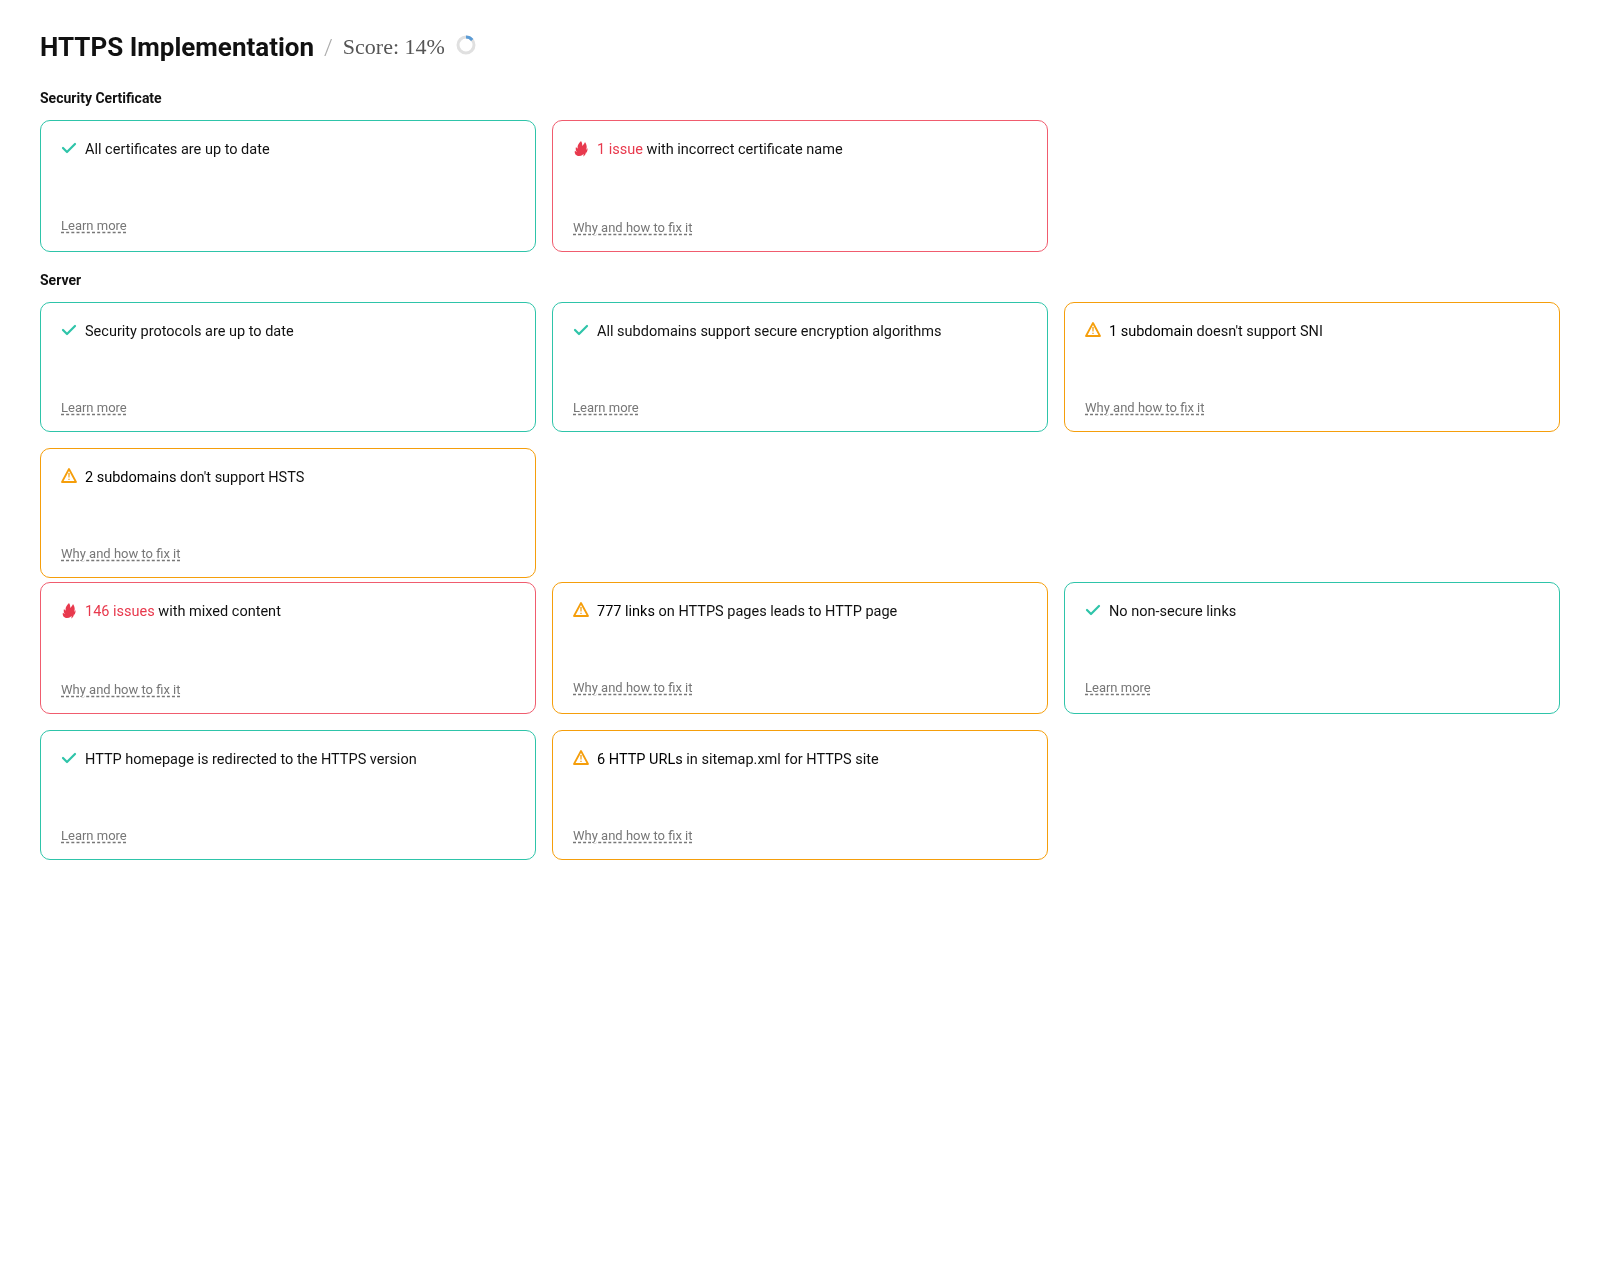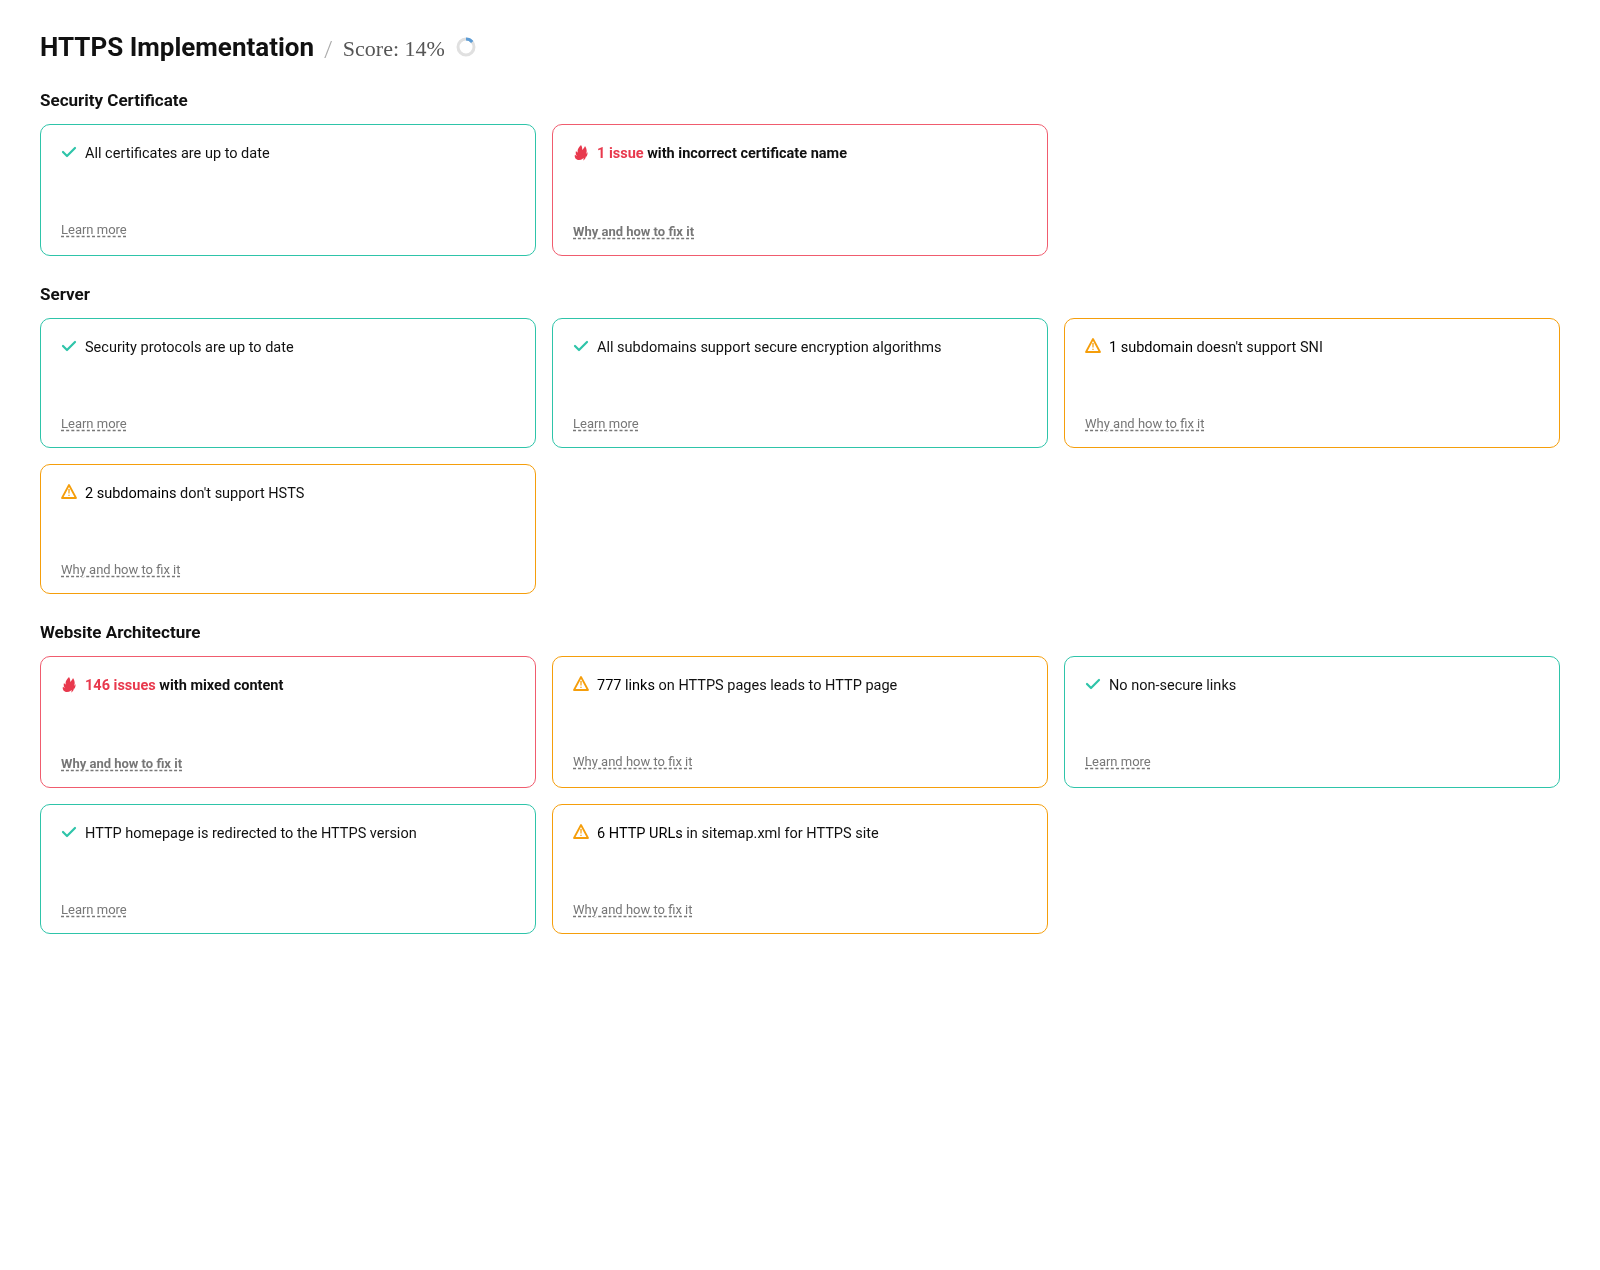--- a/index.html
+++ b/index.html
@@ -6,21 +6,21 @@
     body {
       font-family: -apple-system, BlinkMacSystemFont, 'Segoe UI', Roboto, sans-serif;
       background: #fff;
       color: #222;
       padding: 32px 40px;
       max-width: 1600px;
     }
 
     .page-header {
       display: flex;
-      align-items: flex-end;
+      align-items: center;
       gap: 10px;
       margin-bottom: 28px;
     }
 
     .page-title {
       font-size: 26px;
       font-weight: 700;
       color: #111;
     }
 
@@ -31,46 +31,46 @@
     }
 
     .score-text {
       font-size: 22px;
       color: #555;
       font-weight: 400;
       font-family: Liberation Serif, serif;
     }
 
     .section-title {
-      font-size: 17px;
+      font-size: 14px;
       font-weight: 700;
       color: #111;
       margin-bottom: 14px;
-      margin-top: 28px;
+      margin-top: 20px;
     }
 
     .cards-grid {
       display: grid;
       grid-template-columns: repeat(3, 1fr);
       gap: 16px;
       margin-bottom: 4px;
     }
 
     .card {
       border-radius: 10px;
       border: 1.5px solid #ccc;
       padding: 18px 20px 16px 20px;
       display: flex;
       flex-direction: column;
       gap: 10px;
       min-height: 100px;
     }
 
     .card.green { border-color: #2ec4a9; }
-    .card.red { border-color: #f05c6e; font-weight: bold; }
+    .card.red { border-color: #f05c6e; }
     .card.orange { border-color: #f59e0b; }
 
     .card-header {
       display: flex;
       align-items: flex-start;
       gap: 8px;
     }
 
     .card-icon {
       flex-shrink: 0;
@@ -182,21 +182,20 @@
         <div class="card-header">
           <span class="card-icon"><svg width="16" height="15" viewBox="0 0 16 15">
               <polygon points="8,1 15,14 1,14" fill="none" stroke="#f59e0b" stroke-width="1.8" stroke-linejoin="round"></polygon>
               <text x="8" y="12" text-anchor="middle" font-size="9" font-weight="bold" fill="#f59e0b">!</text>
             </svg></span>
           <span class="card-text"><a href="#" class="highlight-orange">2 subdomains</a> don't support HSTS</span>
         </div>
         <a href="#" class="card-link">Why and how to fix it</a>
       </div>
     </div>
-    <div class="section-title">Website Architecture</div>
     <div class="cards-grid">
       <div class="card red">
         <div class="card-header">
           <span class="card-icon"><svg width="16" height="18" viewBox="0 0 16 18">
               <path d="M8 1 C8 1 10 4 9 6 C11 4.5 12 2 12 2 C12 2 15 6 13 10 C14 9 14.5 8 14.5 8 C14.5 8 15 11 13 13.5 C13 13.5 13.5 12.5 13 12 C13 12 13 15 10 16.5 C10 16.5 11 15 10.5 14 C10.5 14 9 16 6 16 C3 16 1 13.5 2 10.5 C2 10.5 3 12 4 12 C4 12 2 10 3 7 C3 7 4 8.5 5 8.5 C5 8.5 3 6 8 1Z" fill="#e8394d"></path>
             </svg></span>
           <span class="card-text"><a href="#" class="highlight-red">146 issues</a> with mixed content</span>
         </div>
         <a href="#" class="card-link">Why and how to fix it</a>
       </div>

